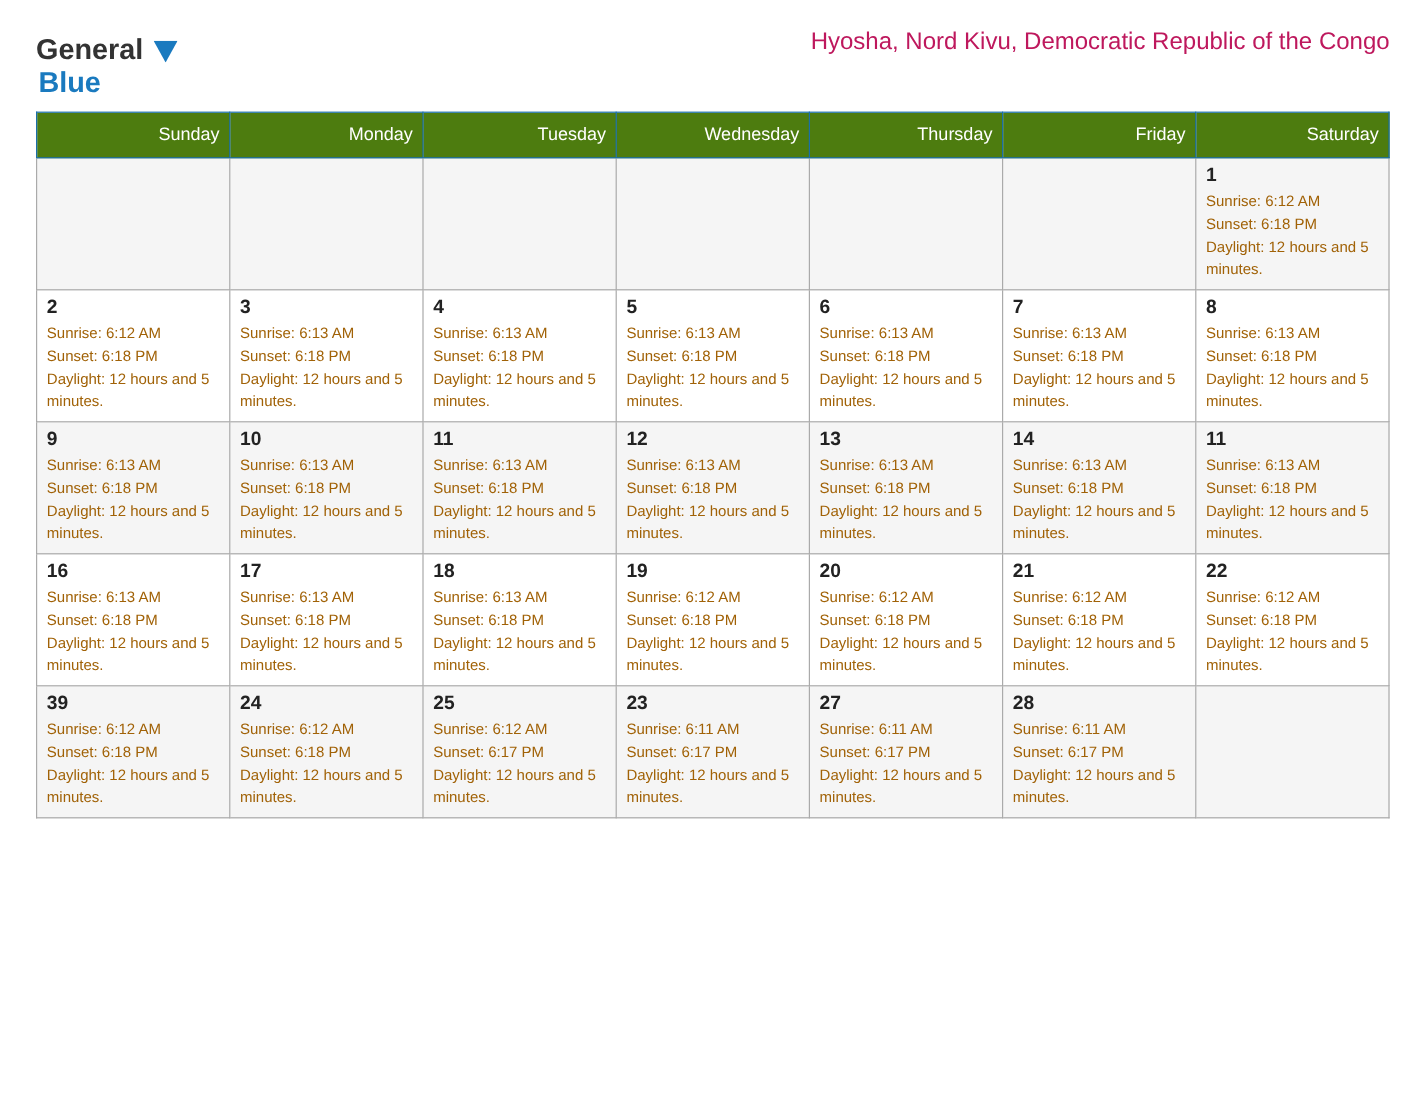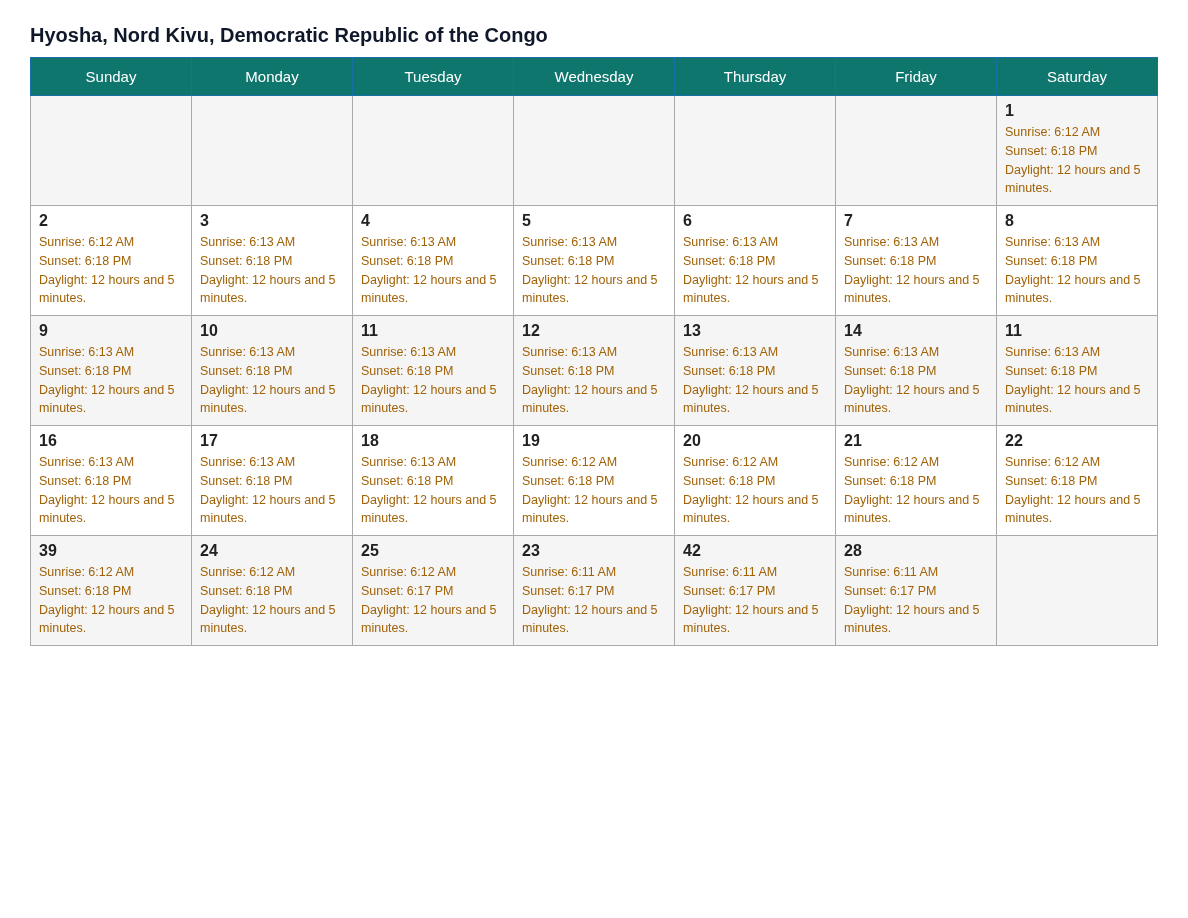--- a/index.html
+++ b/index.html
@@ -25,36 +25,36 @@
       text-align: right;
     }
     .month-title {
       font-size: 52px;
       font-weight: 300;
       color: #222;
       line-height: 1.1;
     }
     .location-title {
       font-size: 20px;
-      color: #0f172a;
-      font-weight: bold;
+      color: #be185d;
+      font-weight: normal;
       margin-top: 4px;
     }
     .calendar {
       width: 100%;
       border-collapse: collapse;
       margin-top: 10px;
     }
     .calendar th {
-      background-color: #0f766e;
+      background-color: #4d7c0f;
       color: #fff;
       padding: 10px 8px;
       font-size: 15px;
       font-weight: normal;
-      text-align: center;
+      text-align: right;
       border: 1px solid #1a6fa8;
     }
     .calendar td {
       vertical-align: top;
       border: 1px solid #aaa;
       padding: 6px 8px;
       width: 14.28%;
       min-height: 110px;
       height: 110px;
       font-size: 13px;
@@ -86,20 +86,32 @@
     .logo-text-wrap {
       display: flex;
       flex-direction: column;
       line-height: 1.1;
     }
   </style>
 </head>
 <body>
 
 <div class="header-row">
+  <div class="logo">
+    <div class="logo-wrap">
+      <div class="logo-text-wrap">
+        <span style="font-size:24px;font-weight:bold;color:#333;line-height:1.15;">General
+          <svg width="20" height="18" viewBox="0 0 20 18" style="display:inline-block;vertical-align:middle;margin-left:2px;">
+            <polygon points="0,0 20,0 10,18" fill="#1a7abf"></polygon>
+          </svg>
+        </span>
+        <span style="font-size:24px;font-weight:bold;color:#1a7abf;line-height:1.15;margin-left:2px;">Blue</span>
+      </div>
+    </div>
+  </div>
   <div class="title-section">
     <div class="location-title">Hyosha, Nord Kivu, Democratic Republic of the Congo</div>
   </div>
 </div>
 
 <table class="calendar">
   <thead>
     <tr>
       <th>Sunday</th>
       <th>Monday</th>
@@ -224,21 +236,21 @@
         </td>
         <td class="light-bg">
           <span class="day-number">25</span>
           <div class="day-info">Sunrise: 6:12 AM<br>Sunset: 6:17 PM<br>Daylight: 12 hours and 5 minutes.</div>
         </td>
         <td class="light-bg">
           <span class="day-number">23</span>
           <div class="day-info">Sunrise: 6:11 AM<br>Sunset: 6:17 PM<br>Daylight: 12 hours and 5 minutes.</div>
         </td>
         <td class="light-bg">
-          <span class="day-number">42</span>
+          <span class="day-number">27</span>
           <div class="day-info">Sunrise: 6:11 AM<br>Sunset: 6:17 PM<br>Daylight: 12 hours and 5 minutes.</div>
         </td>
         <td class="light-bg">
           <span class="day-number">28</span>
           <div class="day-info">Sunrise: 6:11 AM<br>Sunset: 6:17 PM<br>Daylight: 12 hours and 5 minutes.</div>
         </td>
         <td class="light-bg"></td>
       </tr>
     </tbody>
 </table>

